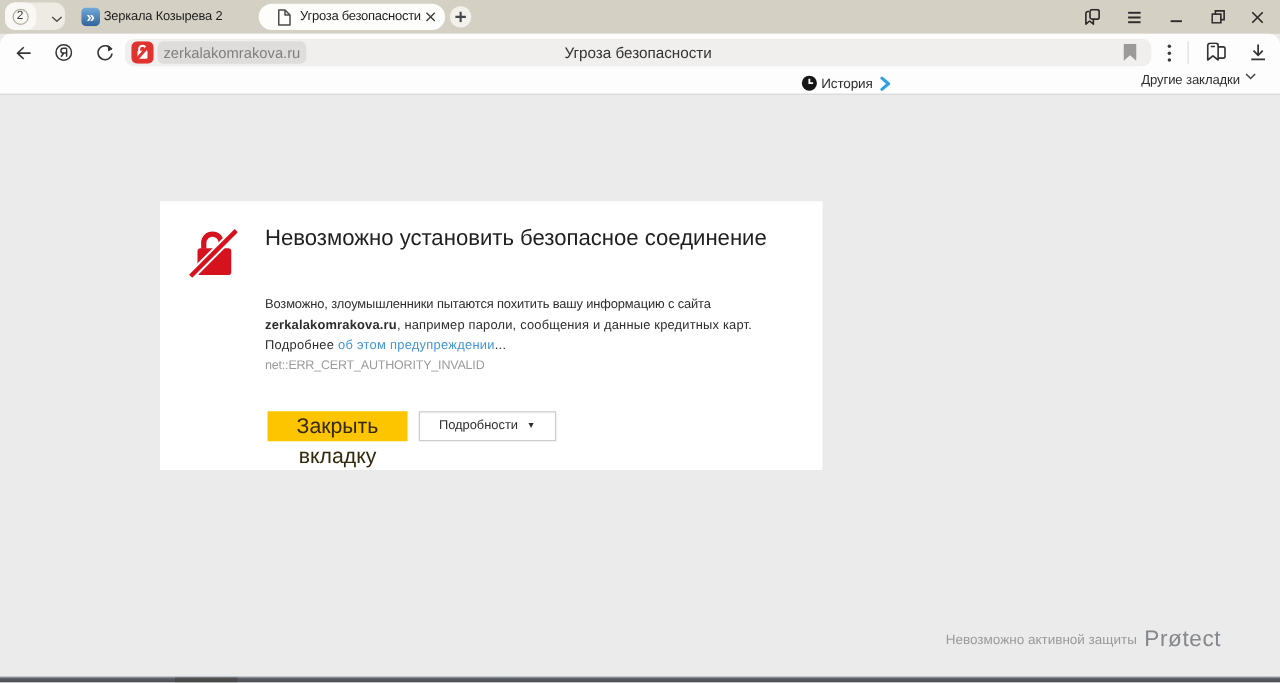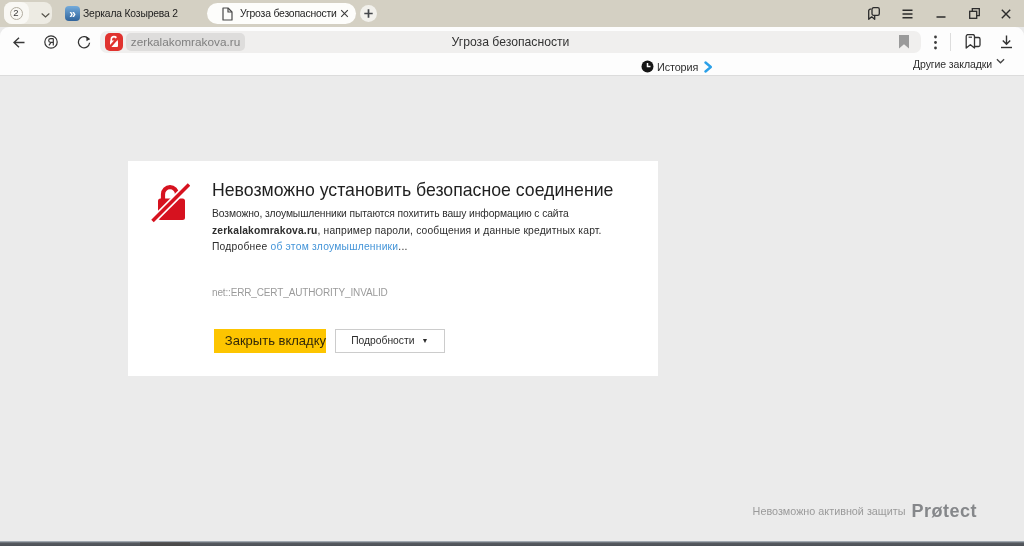--- a/index.html
+++ b/index.html
@@ -24,30 +24,30 @@
 .pagetitle{position:absolute;left:100px;top:31px;width:821px;height:22px;text-align:center;font-size:12.2px;color:#333;line-height:22px}
 
 .hist{position:absolute;left:641px;top:58px;height:17px;display:flex;align-items:center}
 .hist .txt{font-size:10.8px;letter-spacing:-0.1px;color:#2e2e2e;margin-left:3px}
 .otherbm{position:absolute;left:913px;top:58px;height:17px;display:flex;align-items:flex-start;font-size:10.5px;letter-spacing:-0.1px;color:#2e2e2e;white-space:nowrap}
 
 .page{position:absolute;top:75px;left:0;width:1024px;height:526px;background:#ebebeb}
 .card{position:absolute;left:128px;top:86px;width:530px;height:215px;background:#fff}
 .cardicon{position:absolute;left:22px;top:20px}
 .h1{position:absolute;left:84px;top:19px;font-size:17.7px;color:#1f1f1f;white-space:nowrap}
-.para{position:absolute;left:84px;top:45px;font-size:10.3px;letter-spacing:-0.1px;line-height:16.5px;color:#2d2d2d;white-space:nowrap}
+.para{position:absolute;left:84px;top:75px;font-size:10.3px;letter-spacing:-0.1px;line-height:16.5px;color:#2d2d2d;white-space:nowrap}
 .para b{font-weight:bold}
 .para .lnk{color:#4394d8}
 .errcode{position:absolute;left:84px;top:126px;font-size:10px;letter-spacing:-0.15px;color:#9b9b9b}
-.btnY{position:absolute;left:86px;top:167.5px;width:112px;height:24px;background:#fdc500;color:#33290a;font-size:13px;text-align:right;line-height:24px}
+.btnY{position:absolute;left:86px;top:167.5px;width:112px;height:24px;background:#fdc500;color:#33290a;font-size:17px;text-align:center;line-height:24px}
 .btnW{position:absolute;left:206.5px;top:167.5px;width:110.5px;height:24px;background:#fff;border:1px solid #ccc;color:#2d2d2d;font-size:10.3px;text-align:center;line-height:22px}
 
 .protectrow{position:absolute;right:47px;top:426px;text-align:right;white-space:nowrap}
 .protectrow .lbl{font-size:10.8px;color:#9a9a9a;vertical-align:2px}
-.protectrow .logo{font-size:18px;font-weight:bold;color:#85878a;letter-spacing:0.5px;margin-left:6px}
+.protectrow .logo{font-size:18px;font-weight:normal;color:#85878a;letter-spacing:0.5px;margin-left:6px}
 
 .bstrip{position:absolute;left:0;top:541px;width:1024px;height:5px;background:linear-gradient(#b9c2cb,#565a60 40%,#4c5056)}
 </style>
 </head>
 <body>
 <div class="tabbar">
   <div class="tabswitch">
     <div class="left">
         <div class="circ">2</div>
       </div>
@@ -172,21 +172,21 @@
   <div class="card">
     <div class="cardicon">
       <svg width="40" height="43" viewBox="0 0 40 43">
         <rect x="8" y="17.5" width="27" height="21.5" rx="2.5" fill="#d6121f"></rect>
         <path d="M13 18 V13.2 a7 7 0 0 1 14 0 V18" fill="none" stroke="#d6121f" stroke-width="4.2"></path>
         <path d="M1 41.5 L37.5 5" stroke="#fff" stroke-width="6.8"></path>
         <path d="M2.5 40 L39 3.5" stroke="#d6121f" stroke-width="3.6"></path>
       </svg>
     </div>
     <div class="h1">Невозможно установить безопасное соединение</div>
-    <div class="para">Возможно, злоумышленники пытаются похитить вашу информацию с сайта<br><span style="letter-spacing:0.16px"><b>zerkalakomrakova.ru</b>, например пароли, сообщения и данные кредитных карт.</span><br><span style="letter-spacing:0.22px">Подробнее <span class="lnk">об этом злоумышленники</span>...</span></div>
+    <div class="para">Возможно, злоумышленники пытаются похитить вашу информацию с сайта<br><span style="letter-spacing:0.16px"><b>zerkalakomrakova.ru</b>, например пароли, сообщения и данные кредитных карт.</span><br><span style="letter-spacing:0.22px">Подробнее <span class="lnk">об этом предупреждении</span>...</span></div>
     <div class="errcode">net::ERR_CERT_AUTHORITY_INVALID</div>
     <div class="btnY">Закрыть вкладку</div>
     <div class="btnW">Подробности<span style="font-size:7px;margin-left:7px;vertical-align:1px">▼</span></div>
   </div>
   <div class="protectrow"><span class="lbl">Невозможно активной защиты</span><span class="logo">Prøtect</span></div>
 </div>
 <div class="abs" style="left:0;top:75px;width:1024px;height:1px;background:#dcdcdc"></div>
 <div class="bstrip"></div>
 <div class="abs" style="left:140px;top:542px;width:50px;height:4px;background:#45423c;opacity:0.55"></div>
 

